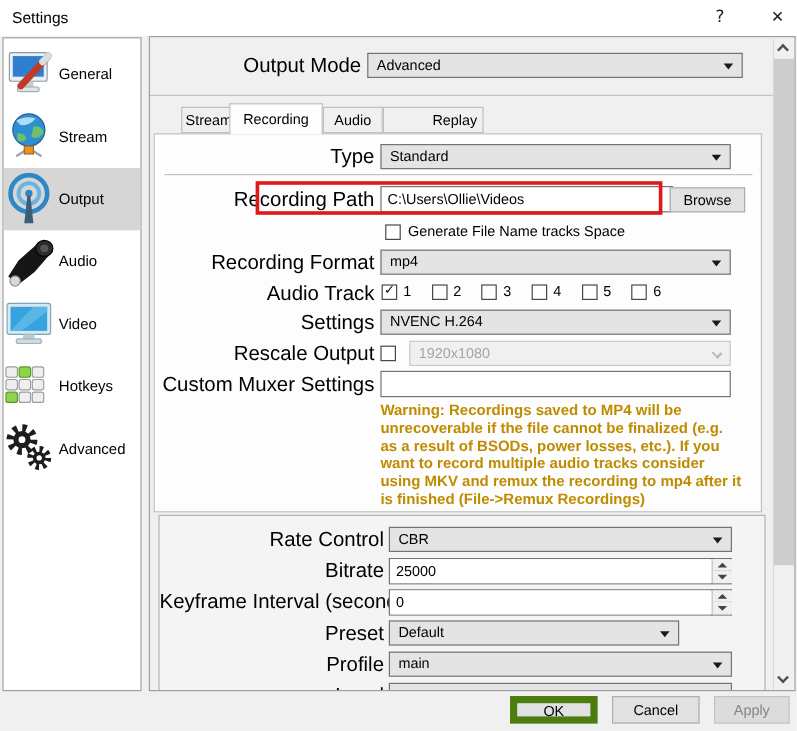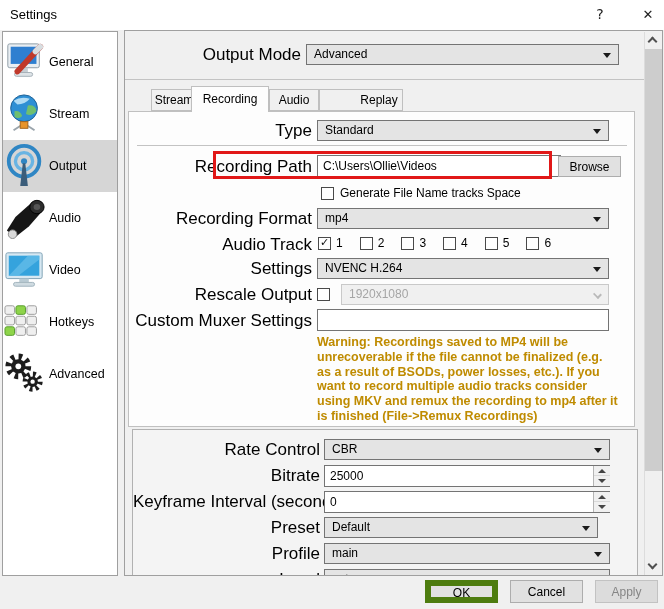--- a/index.html
+++ b/index.html
@@ -320,21 +320,21 @@
         <span class="spinbtn up">
             <i></i>
           </span>
         <span class="spinbtn dn">
             <i></i>
           </span>
       </span>
     </div>
 
     <div class="row-label" style="left:0; top:87px; width:187px;">Preset</div>
-    <div class="combo" style="left:191px; top:87px; width:274px;">
+    <div class="combo" style="left:191px; top:87px; width:242px;">
       <span>Default</span>
       <span class="arr"></span>
     </div>
 
     <div class="row-label" style="left:0; top:113px; width:187px;">Profile</div>
     <div class="combo" style="left:191px; top:113px; width:286px;">
       <span>main</span>
       <span class="arr"></span>
     </div>
 

